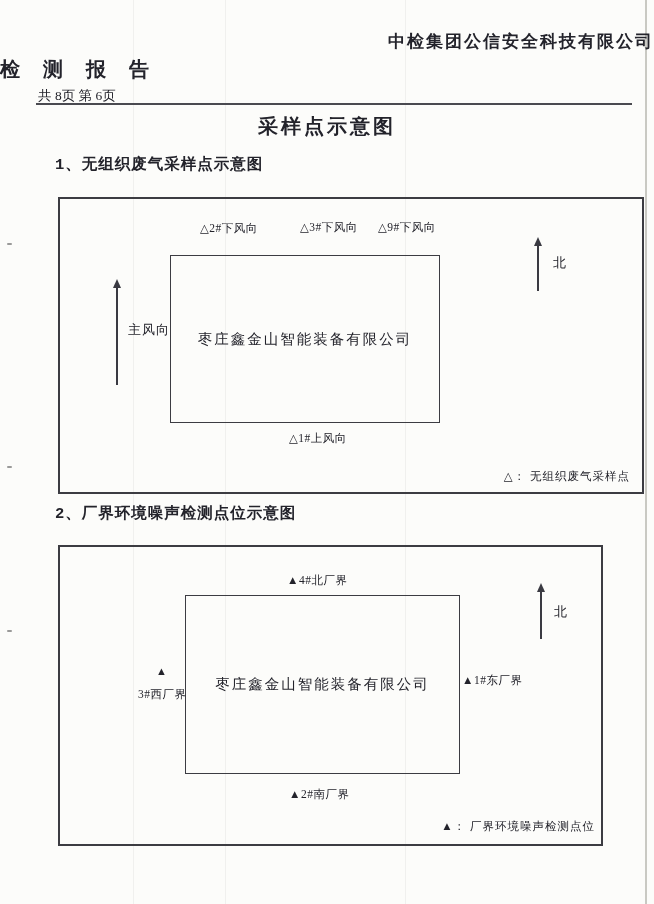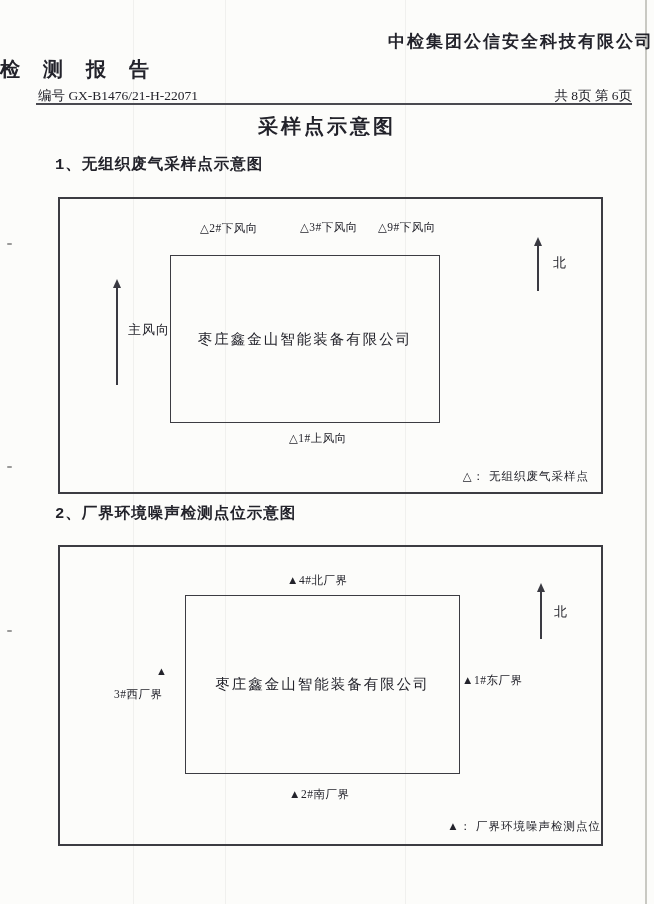--- a/index.html
+++ b/index.html
@@ -17,21 +17,21 @@
   
   .hdr-company{top:30px;left:0;width:654px;text-align:right;font-size:17px;font-weight:bold;letter-spacing:2px;}
   .hdr-title{top:56px;left:0;width:654px;text-align:left;font-size:20px;font-weight:bold;letter-spacing:9px;}
   .hdr-row{top:87px;left:38px;width:594px;font-size:13.5px;display:flex;justify-content:space-between;align-items:baseline;}
   .hdr-pages span{}
   .hdr-rule{top:103px;left:36px;width:596px;height:0;border-top:2px solid #4a4a50;}
   .main-title{top:113px;left:0;width:654px;text-align:center;font-size:20px;font-weight:bold;letter-spacing:3px;}
   .sec-heading{left:55px;font-size:15.5px;font-weight:bold;letter-spacing:1px;font-family:Liberation Mono, monospace;}
   
   .diagram{position:absolute;left:58px;width:541px;border:2px solid #3c3c42;background:transparent;}
-  .d1{top:197px;height:293px;}
+  .d1{top:197px;height:293px;padding-left:41px;}
   .d2{top:545px;height:297px;}
   .inner-rect{position:absolute;border:1.5px solid #3c3c42;}
   .d1 .inner-rect{left:110px;top:56px;width:268px;height:166px;}
   .d2 .inner-rect{left:125px;top:48px;width:273px;height:177px;}
   .factory-name{position:absolute;left:0;top:0;width:100%;height:100%;
     display:flex;align-items:center;justify-content:center;
     font-size:14.5px;letter-spacing:2px;font-weight:500;}
   .pt-label{position:absolute;font-size:11.5px;letter-spacing:0.5px;white-space:nowrap;}
   .legend{position:absolute;font-size:11.5px;letter-spacing:1px;white-space:nowrap;}
   
@@ -51,21 +51,20 @@
 <div class="streak" style="left:133px"></div>
 <div class="streak" style="left:225px"></div>
 <div class="streak" style="left:405px"></div>
 <div class="speck" style="left:7px;top:243px"></div>
 <div class="speck" style="left:7px;top:466px"></div>
 <div class="speck" style="left:7px;top:630px"></div>
 
 <div class="abs hdr-company">中检集团公信安全科技有限公司</div>
 <div class="abs hdr-title">检 测 报 告</div>
 <div class="abs hdr-row">
-  <span>编号 GX-B1476/21-H-22071</span>
   <span class="hdr-pages">
     <span>共 8页</span>
     <span>第 6页</span>
   </span>
 </div>
 <div class="abs hdr-rule"></div>
 <div class="abs main-title">采样点示意图</div>
 
 <div class="abs sec-heading" style="top:154px">1、无组织废气采样点示意图</div>
 
@@ -92,23 +91,23 @@
 <div class="abs sec-heading" style="top:503px">2、厂界环境噪声检测点位示意图</div>
 
 <div class="diagram d2">
   <span class="pt-label" style="left:227px;top:26px">▲4#北厂界</span>
 
   <div class="inner-rect">
     <div class="factory-name">枣庄鑫金山智能装备有限公司</div>
   </div>
 
   <span class="tri-marker" style="left:96px;top:118px">▲</span>
-  <span class="pt-label" style="left:54px;top:140px">3#西厂界</span>
+  <span class="pt-label" style="left:78px;top:140px">3#西厂界</span>
 
   <span class="pt-label" style="left:402px;top:126px">▲1#东厂界</span>
 
   <div class="varrow" style="left:480px;top:44px;height:48px"></div>
   <span class="north-label" style="left:494px;top:56px">北</span>
 
   <span class="pt-label" style="left:229px;top:240px">▲2#南厂界</span>
 
-  <span class="legend" style="right:0;bottom:10px">▲： 厂界环境噪声检测点位</span>
+  <span class="legend" style="right:6px;bottom:10px">▲： 厂界环境噪声检测点位</span>
 </div>
 
 </body></html>

